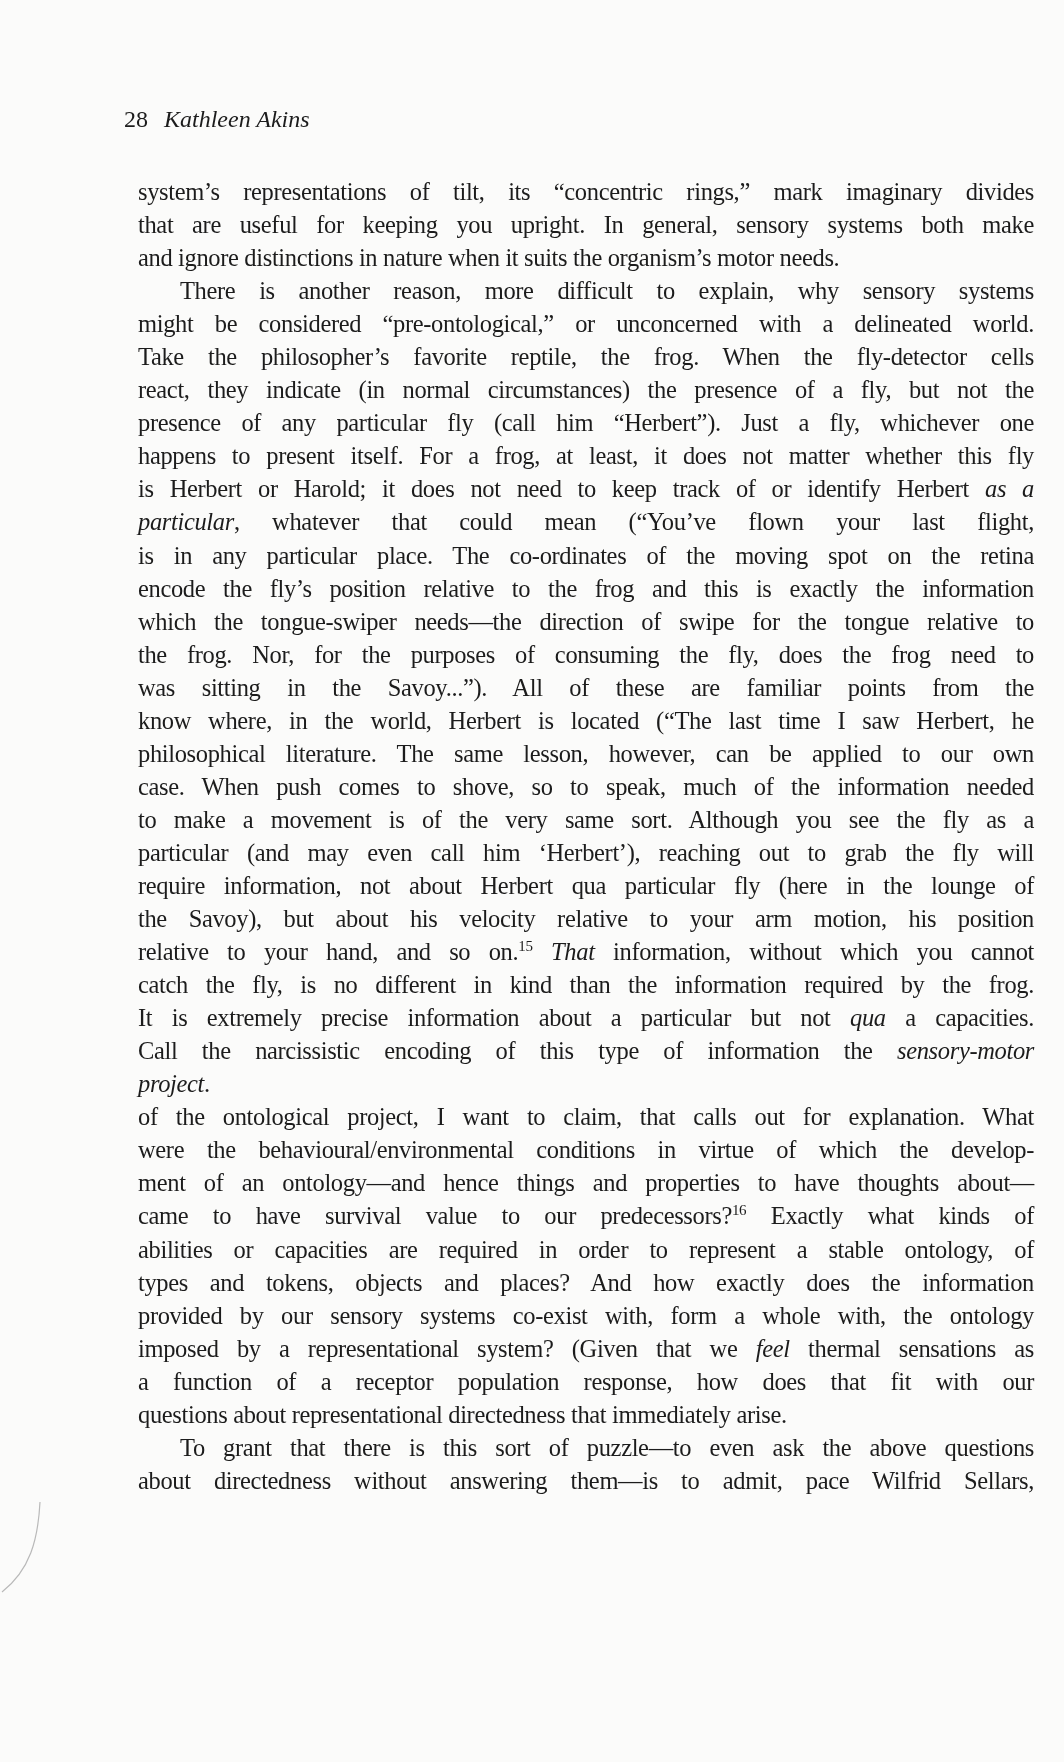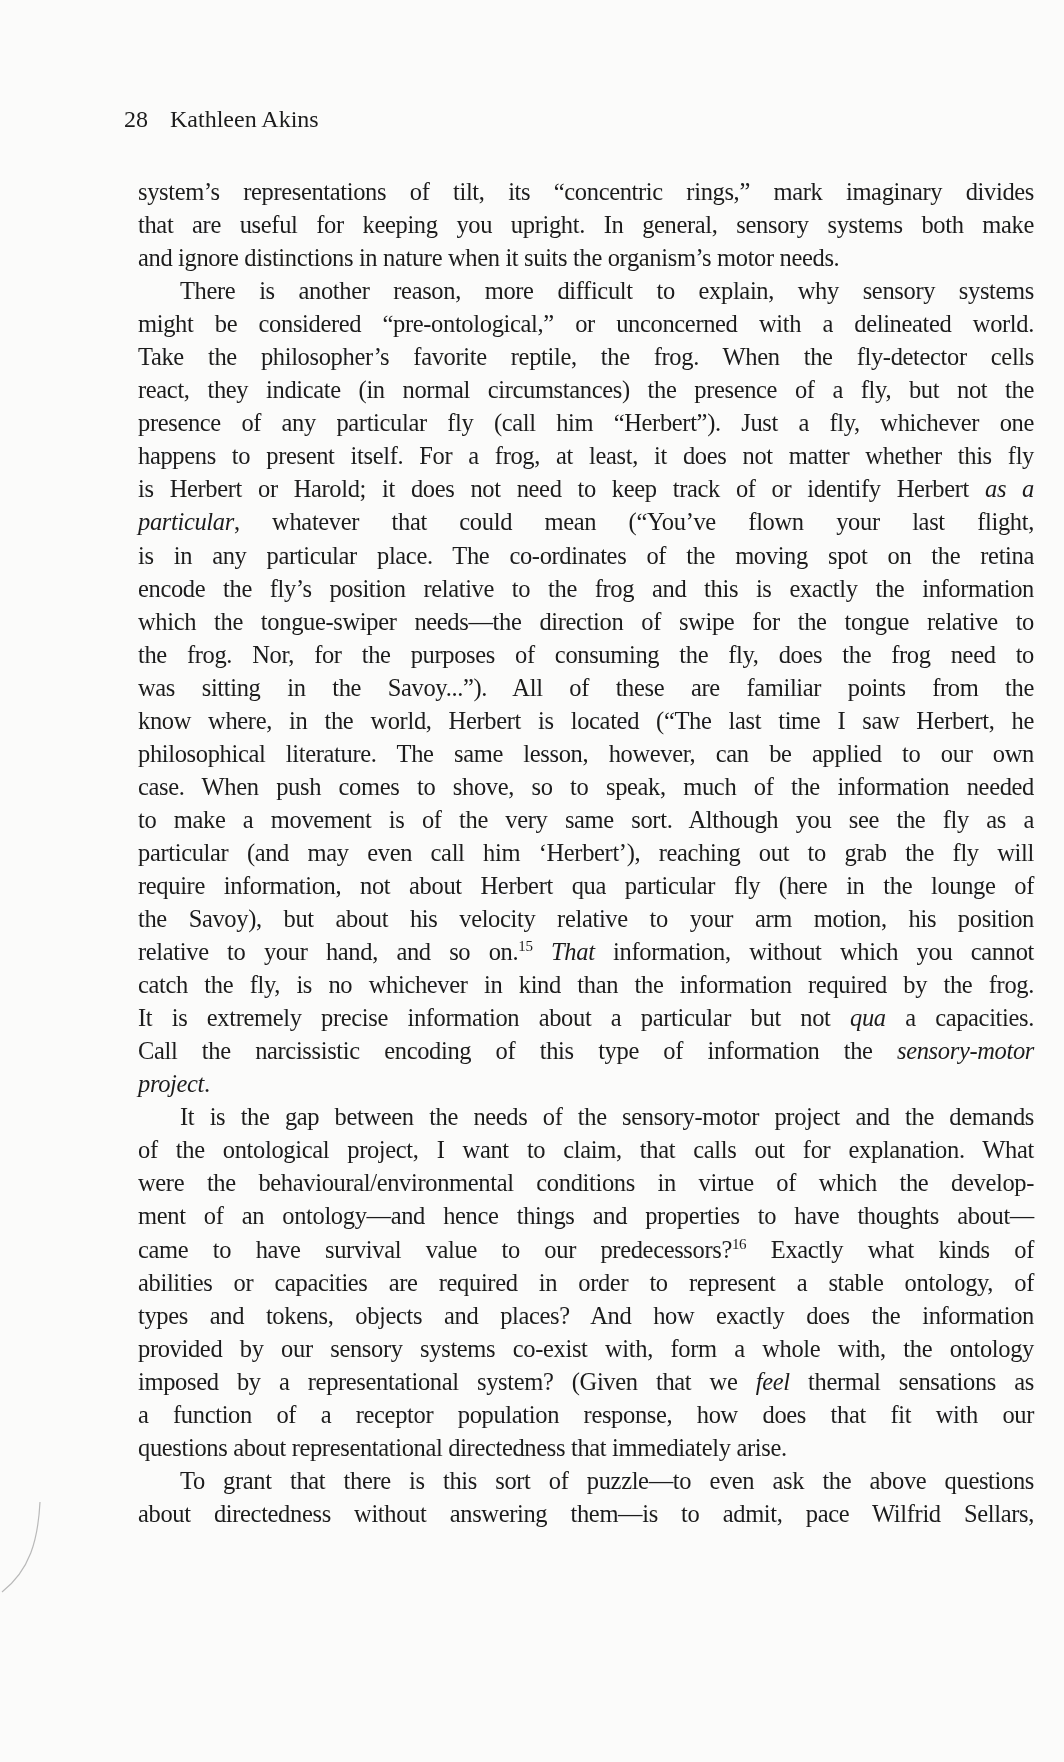--- a/index.html
+++ b/index.html
@@ -24,23 +24,24 @@
   .running-head {
     position: absolute;
     left: 124px;
     top: 104px;
     font-size: 24px;
     line-height: 30px;
     white-space: nowrap;
   }
   .running-head .page-number {
     display: inline-block;
-    margin-right: 16px;
+    margin-right: 10px;
   }
   .running-head .author {
+    font-style: italic;
     text-align: right;
   }
   .body-text {
     position: absolute;
     left: 138px;
     top: 175px;
     width: 896px;
   }
   .line {
     display: block;
@@ -102,25 +103,24 @@
       <div class="line"><span class="">the frog. Nor, for the purposes of consuming the fly, does the frog need to</span></div>
       <div class="line"><span class="">was sitting in the Savoy...”). All of these are familiar points from the</span></div>
       <div class="line"><span class="">know where, in the world, Herbert is located (“The last time I saw Herbert, he</span></div>
       <div class="line"><span class="">philosophical literature. The same lesson, however, can be applied to our own</span></div>
       <div class="line"><span class="">case. When push comes to shove, so to speak, much of the information needed</span></div>
       <div class="line"><span class="">to make a movement is of the very same sort. Although you see the fly as a</span></div>
       <div class="line"><span class="">particular (and may even call him ‘Herbert’), reaching out to grab the fly will</span></div>
       <div class="line"><span class="">require information, not about Herbert qua particular fly (here in the lounge of</span></div>
       <div class="line"><span class="">the Savoy), but about his velocity relative to your arm motion, his position</span></div>
       <div class="line"><span class="">relative to your hand, and so on.</span><sup>15</sup><span class=""> </span><span class="it">That</span><span class=""> information, without which you cannot</span></div>
-      <div class="line"><span class="">catch the fly, is no whichever in kind than the information required by the frog.</span></div>
+      <div class="line"><span class="">catch the fly, is no different in kind than the information required by the frog.</span></div>
       <div class="line"><span class="">It is extremely precise information about a particular but not </span><span class="it">qua</span><span class=""> a capacities.</span></div>
       <div class="line"><span class="">Call the narcissistic encoding of this type of information the </span><span class="it">sensory-motor</span></div>
       <div class="line last"><span class="it">project</span><span class="">.</span></div>
-      <div class="line indent"><span class="">It is the gap between the needs of the sensory-motor project and the demands</span></div>
       <div class="line"><span class="">of the ontological project, I want to claim, that calls out for explanation. What</span></div>
       <div class="line"><span class="">were the behavioural/environmental conditions in virtue of which the develop-</span></div>
       <div class="line"><span class="">ment of an ontology—and hence things and properties to have thoughts about—</span></div>
       <div class="line"><span class="">came to have survival value to our predecessors?</span><sup>16</sup><span class=""> Exactly what kinds of</span></div>
       <div class="line"><span class="">abilities or capacities are required in order to represent a stable ontology, of</span></div>
       <div class="line"><span class="">types and tokens, objects and places? And how exactly does the information</span></div>
       <div class="line"><span class="">provided by our sensory systems co-exist with, form a whole with, the ontology</span></div>
       <div class="line"><span class="">imposed by a representational system? (Given that we </span><span class="it">feel</span><span class=""> thermal sensations as</span></div>
       <div class="line"><span class="">a function of a receptor population response, how does that fit with our</span></div>
       <div class="line last"><span class="">questions about representational directedness that immediately arise.</span></div>

